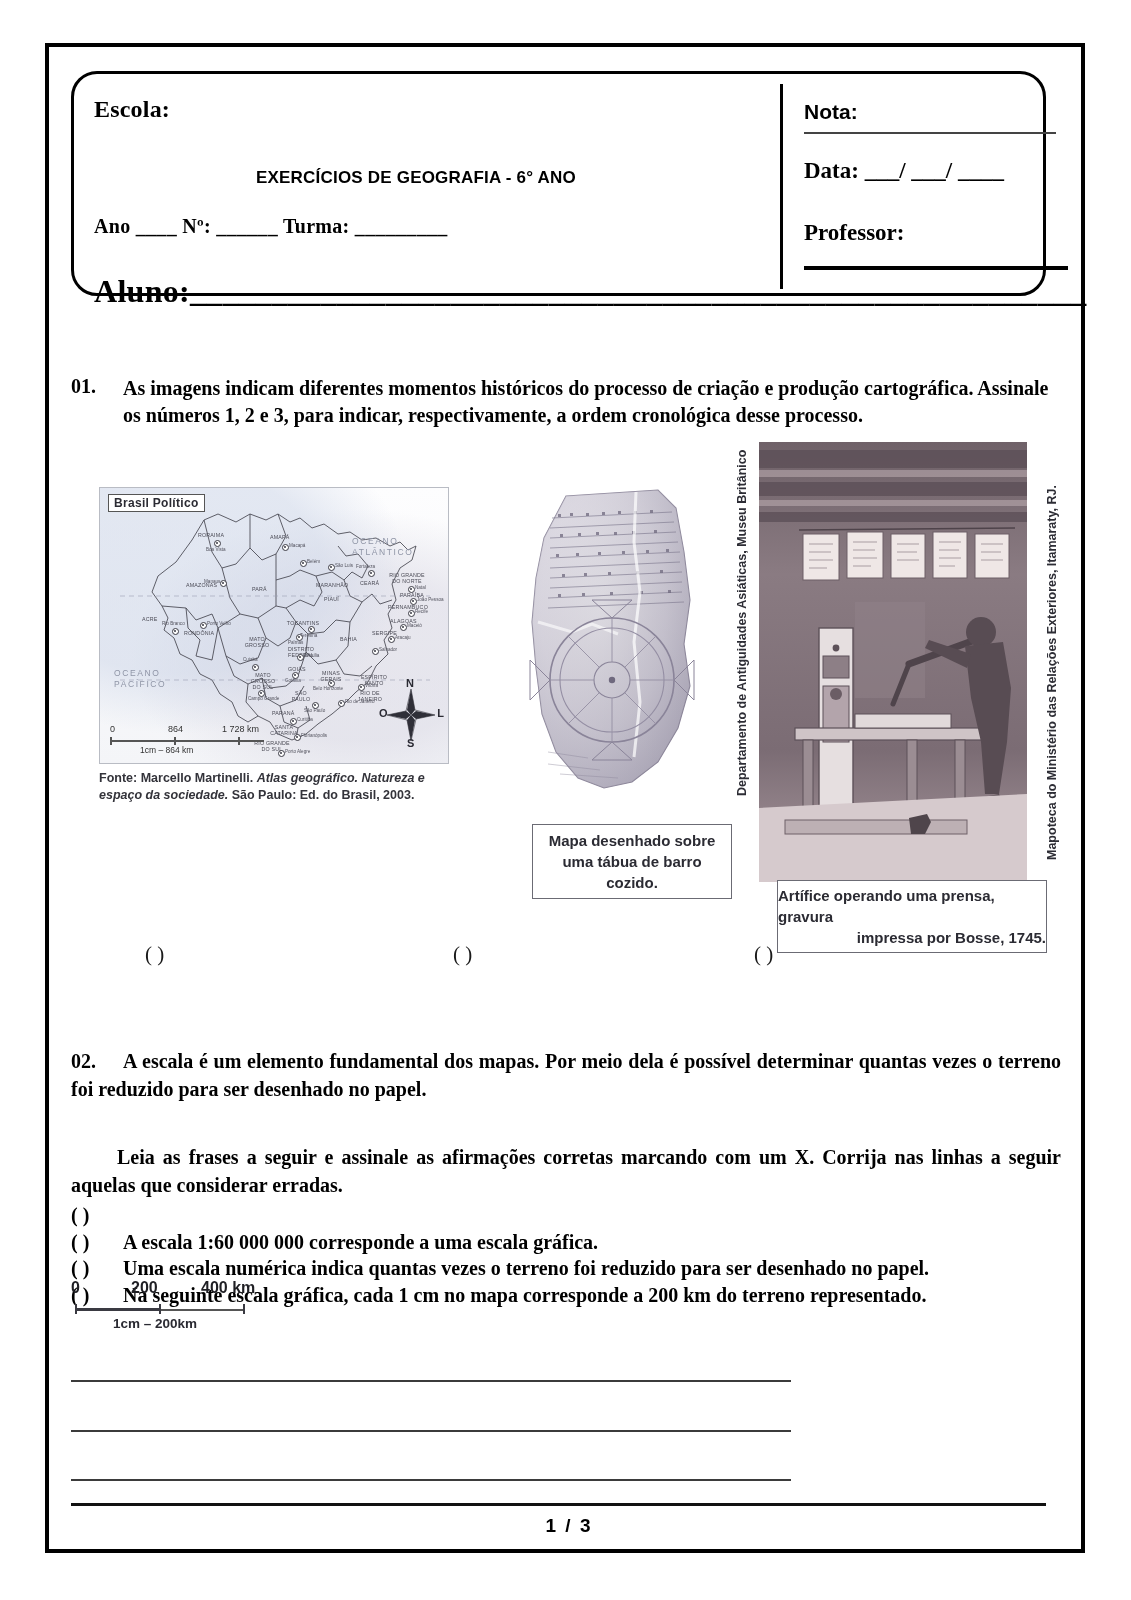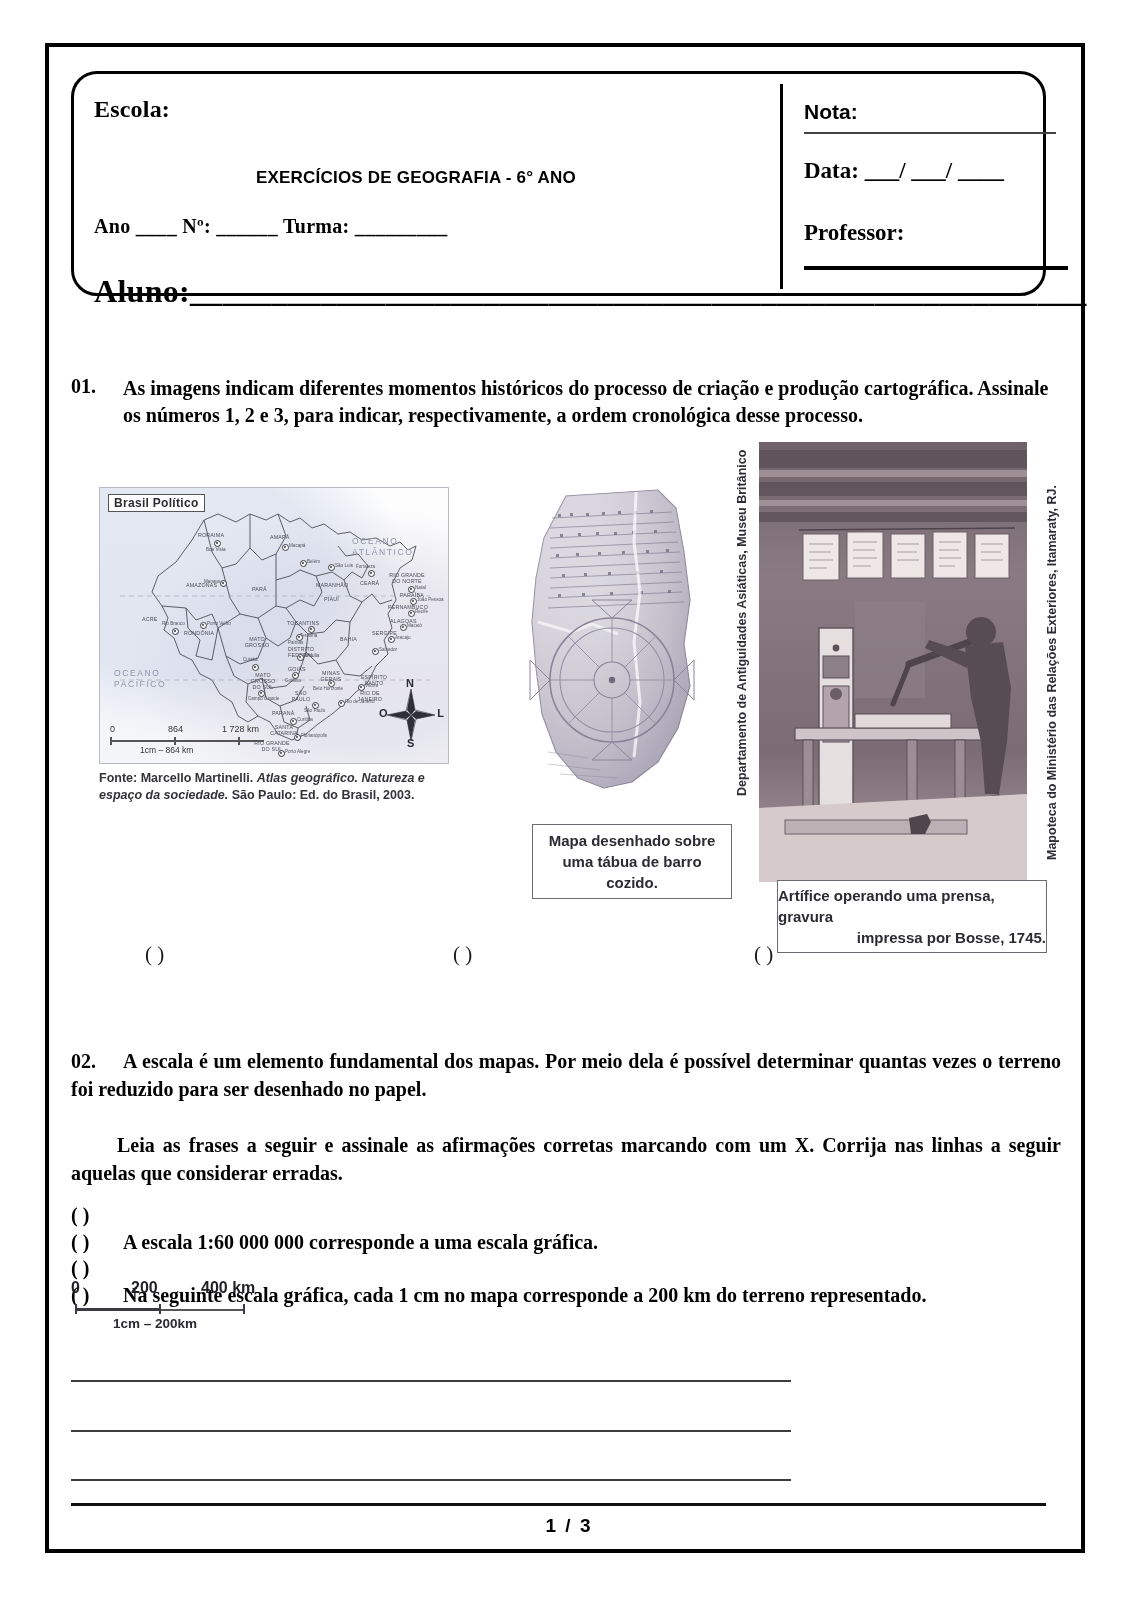--- a/index.html
+++ b/index.html
@@ -91,21 +91,21 @@
   #fig3-cap .l2{text-align:right;}
 
   
   .paren{position:absolute;font-family:"Liberation Serif",serif;font-size:21px;color:#1a1a1a;}
 
   
   #q2{position:absolute;left:22px;top:1000px;width:990px;}
   .q2-line{font-family:"Liberation Serif",serif;font-size:20px;line-height:28px;font-weight:bold;}
   #q2-para1{position:absolute;left:0px;top:0px;width:990px;text-align:justify;}
   #q2-para1 .num{display:inline-block;width:52px;}
-  #q2-para2{position:absolute;left:0px;top:84px;width:990px;text-indent:46px;text-align:justify;}
+  #q2-para2{position:absolute;left:0px;top:96px;width:990px;text-indent:46px;text-align:justify;}
 
   #statements{position:absolute;left:0px;top:155px;width:990px;}
   .stmt{display:flex;align-items:baseline;font-family:"Liberation Serif",serif;font-size:20px;line-height:26.5px;font-weight:bold;}
   .stmt .box{display:inline-block;width:52px;flex:0 0 52px;}
 
   
   #scale-graphic{position:absolute;left:20px;top:1232px;width:260px;}
   #sg-ticks{position:relative;height:20px;font-family:"Liberation Sans",sans-serif;font-size:16px;color:#1f1f24;font-weight:bold;}
   #sg-ticks span{position:absolute;top:0;}
   #sg-bar{position:relative;width:170px;height:12px;margin-top:3px;margin-left:6px;}
@@ -494,20 +494,21 @@
     <div id="statements">
       <div class="stmt">
         <span class="box">(    )</span>
       </div>
       <div class="stmt">
         <span class="box">(    )</span>
         <span>A escala 1:60 000 000 corresponde a uma escala gráfica.</span>
       </div>
       <div class="stmt">
         <span class="box">(    )</span>
+        <span>Uma escala numérica indica quantas vezes o terreno foi reduzido para ser desenhado no papel.</span>
       </div>
       <div class="stmt">
         <span class="box">(    )</span>
         <span>Na seguinte escala gráfica, cada 1 cm no mapa corresponde a 200 km do terreno representado.</span>
       </div>
     </div>
   </div>
 
   <div id="scale-graphic">
     <div id="sg-ticks">

